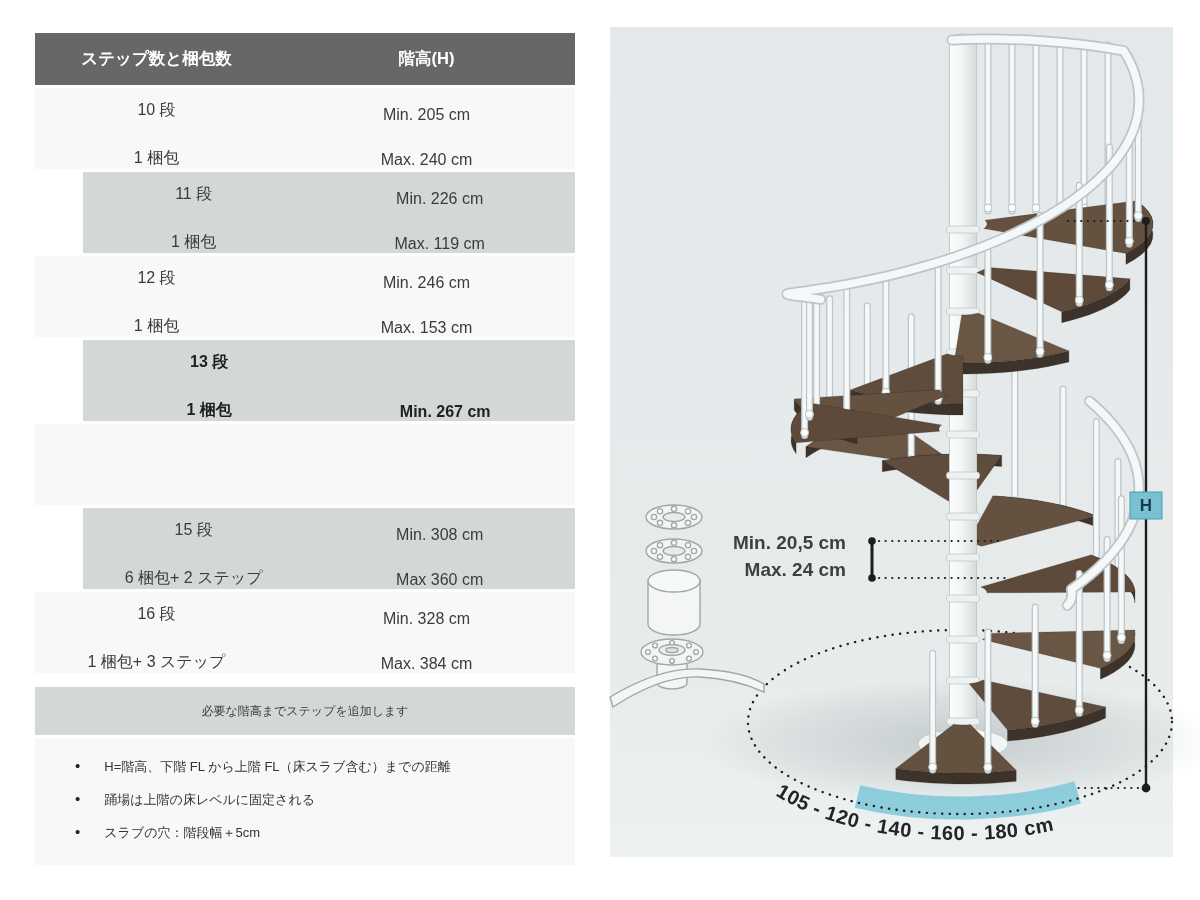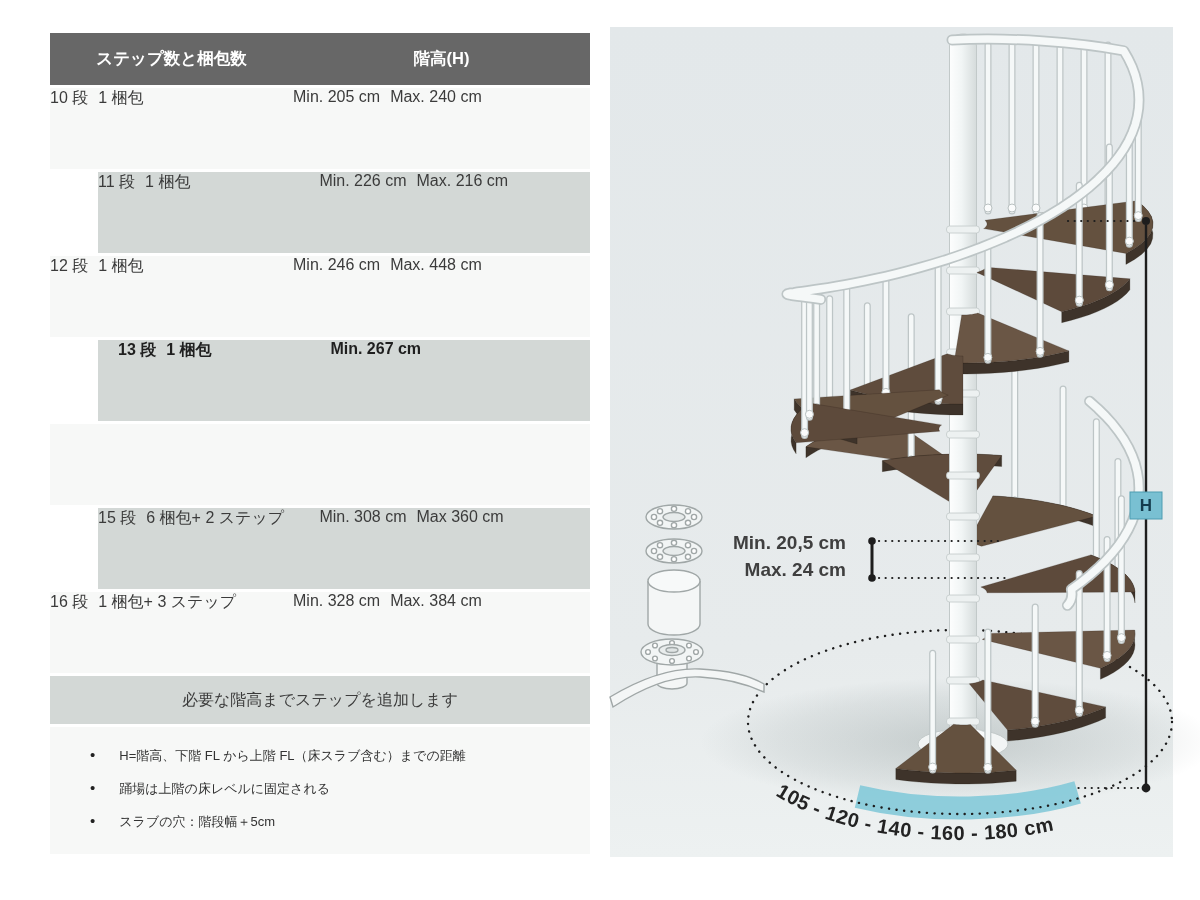--- a/index.html
+++ b/index.html
@@ -1,29 +1,29 @@
 <!DOCTYPE html>
 <html><head>
 <meta charset="utf-8">
 <style>
   html,body{margin:0;padding:0;background:#ffffff;}
   body{font-family:"Liberation Sans",sans-serif;}
   #page{position:relative;width:1200px;height:900px;background:#ffffff;overflow:hidden;}
 
   
-  .spec-table{position:absolute;left:50px;top:33px;width:540px;}
+  .spec-table{position:absolute;left:35px;top:33px;width:540px;}
   .thead{display:flex;background:#676767;color:#ffffff;font-weight:bold;height:52px;align-items:center;font-size:16.5px;}
   .c1{width:45%;text-align:center;}
   .c2{width:55%;text-align:center;}
   .trow{display:flex;height:81px;margin-top:3px;font-size:16px;color:#3b3b3b;}
-  .trow .cell{display:flex;flex-direction:row;justify-content:flex-start;gap:10px;text-align:center;}
+  .trow .cell{display:flex;flex-direction:column;justify-content:flex-end;gap:27px;text-align:center;}
   .trow.light{background:#f7f8f7;}
   .trow.gray{background:#d3d8d6;margin-left:48px;}
   .trow.hl{font-weight:bold;color:#1f1f1f;padding-left:20px;}
-  .footer-band{height:48px;margin-top:3px;background:#d3d8d6;display:flex;align-items:center;justify-content:center;font-size:16px;color:#3b3b3b;}
+  .footer-band{height:48px;margin-top:14px;background:#d3d8d6;display:flex;align-items:center;justify-content:center;font-size:12px;color:#3b3b3b;}
   .notes{background:#f7f8f7;margin-top:3px;padding:12px 10px 16px 0;font-size:13px;color:#333333;}
   .note{display:flex;align-items:baseline;padding:7px 0 7px 40px;}
   .note::before{content:"•";margin-right:24px;font-size:15px;color:#222;}
 
   
   #illu{position:absolute;left:0;top:0;}
   .dim-text{font-weight:bold;fill:#3f3f3f;font-size:19px;}
   .arc-text{font-weight:bold;fill:#232323;font-size:20px;letter-spacing:.5px;}
   .hbadge-text{font-weight:bold;fill:#143c4d;font-size:17px;}
 </style>
@@ -48,31 +48,31 @@
           <span>Max. 240 cm</span>
         </div>
     </div>
     <div class="trow gray">
       <div class="cell c1">
           <span>11 段</span>
           <span>1 梱包</span>
         </div>
       <div class="cell c2">
           <span>Min. 226 cm</span>
-          <span>Max. 216 cm</span>
+          <span>Max. 119 cm</span>
         </div>
     </div>
     <div class="trow light">
       <div class="cell c1">
           <span>12 段</span>
           <span>1 梱包</span>
         </div>
       <div class="cell c2">
           <span>Min. 246 cm</span>
-          <span>Max. 448 cm</span>
+          <span>Max. 153 cm</span>
         </div>
     </div>
     <div class="trow gray hl">
       <div class="cell c1">
           <span>13 段</span>
           <span>1 梱包</span>
         </div>
       <div class="cell c2">
           <span>Min. 267 cm</span>
         </div>

